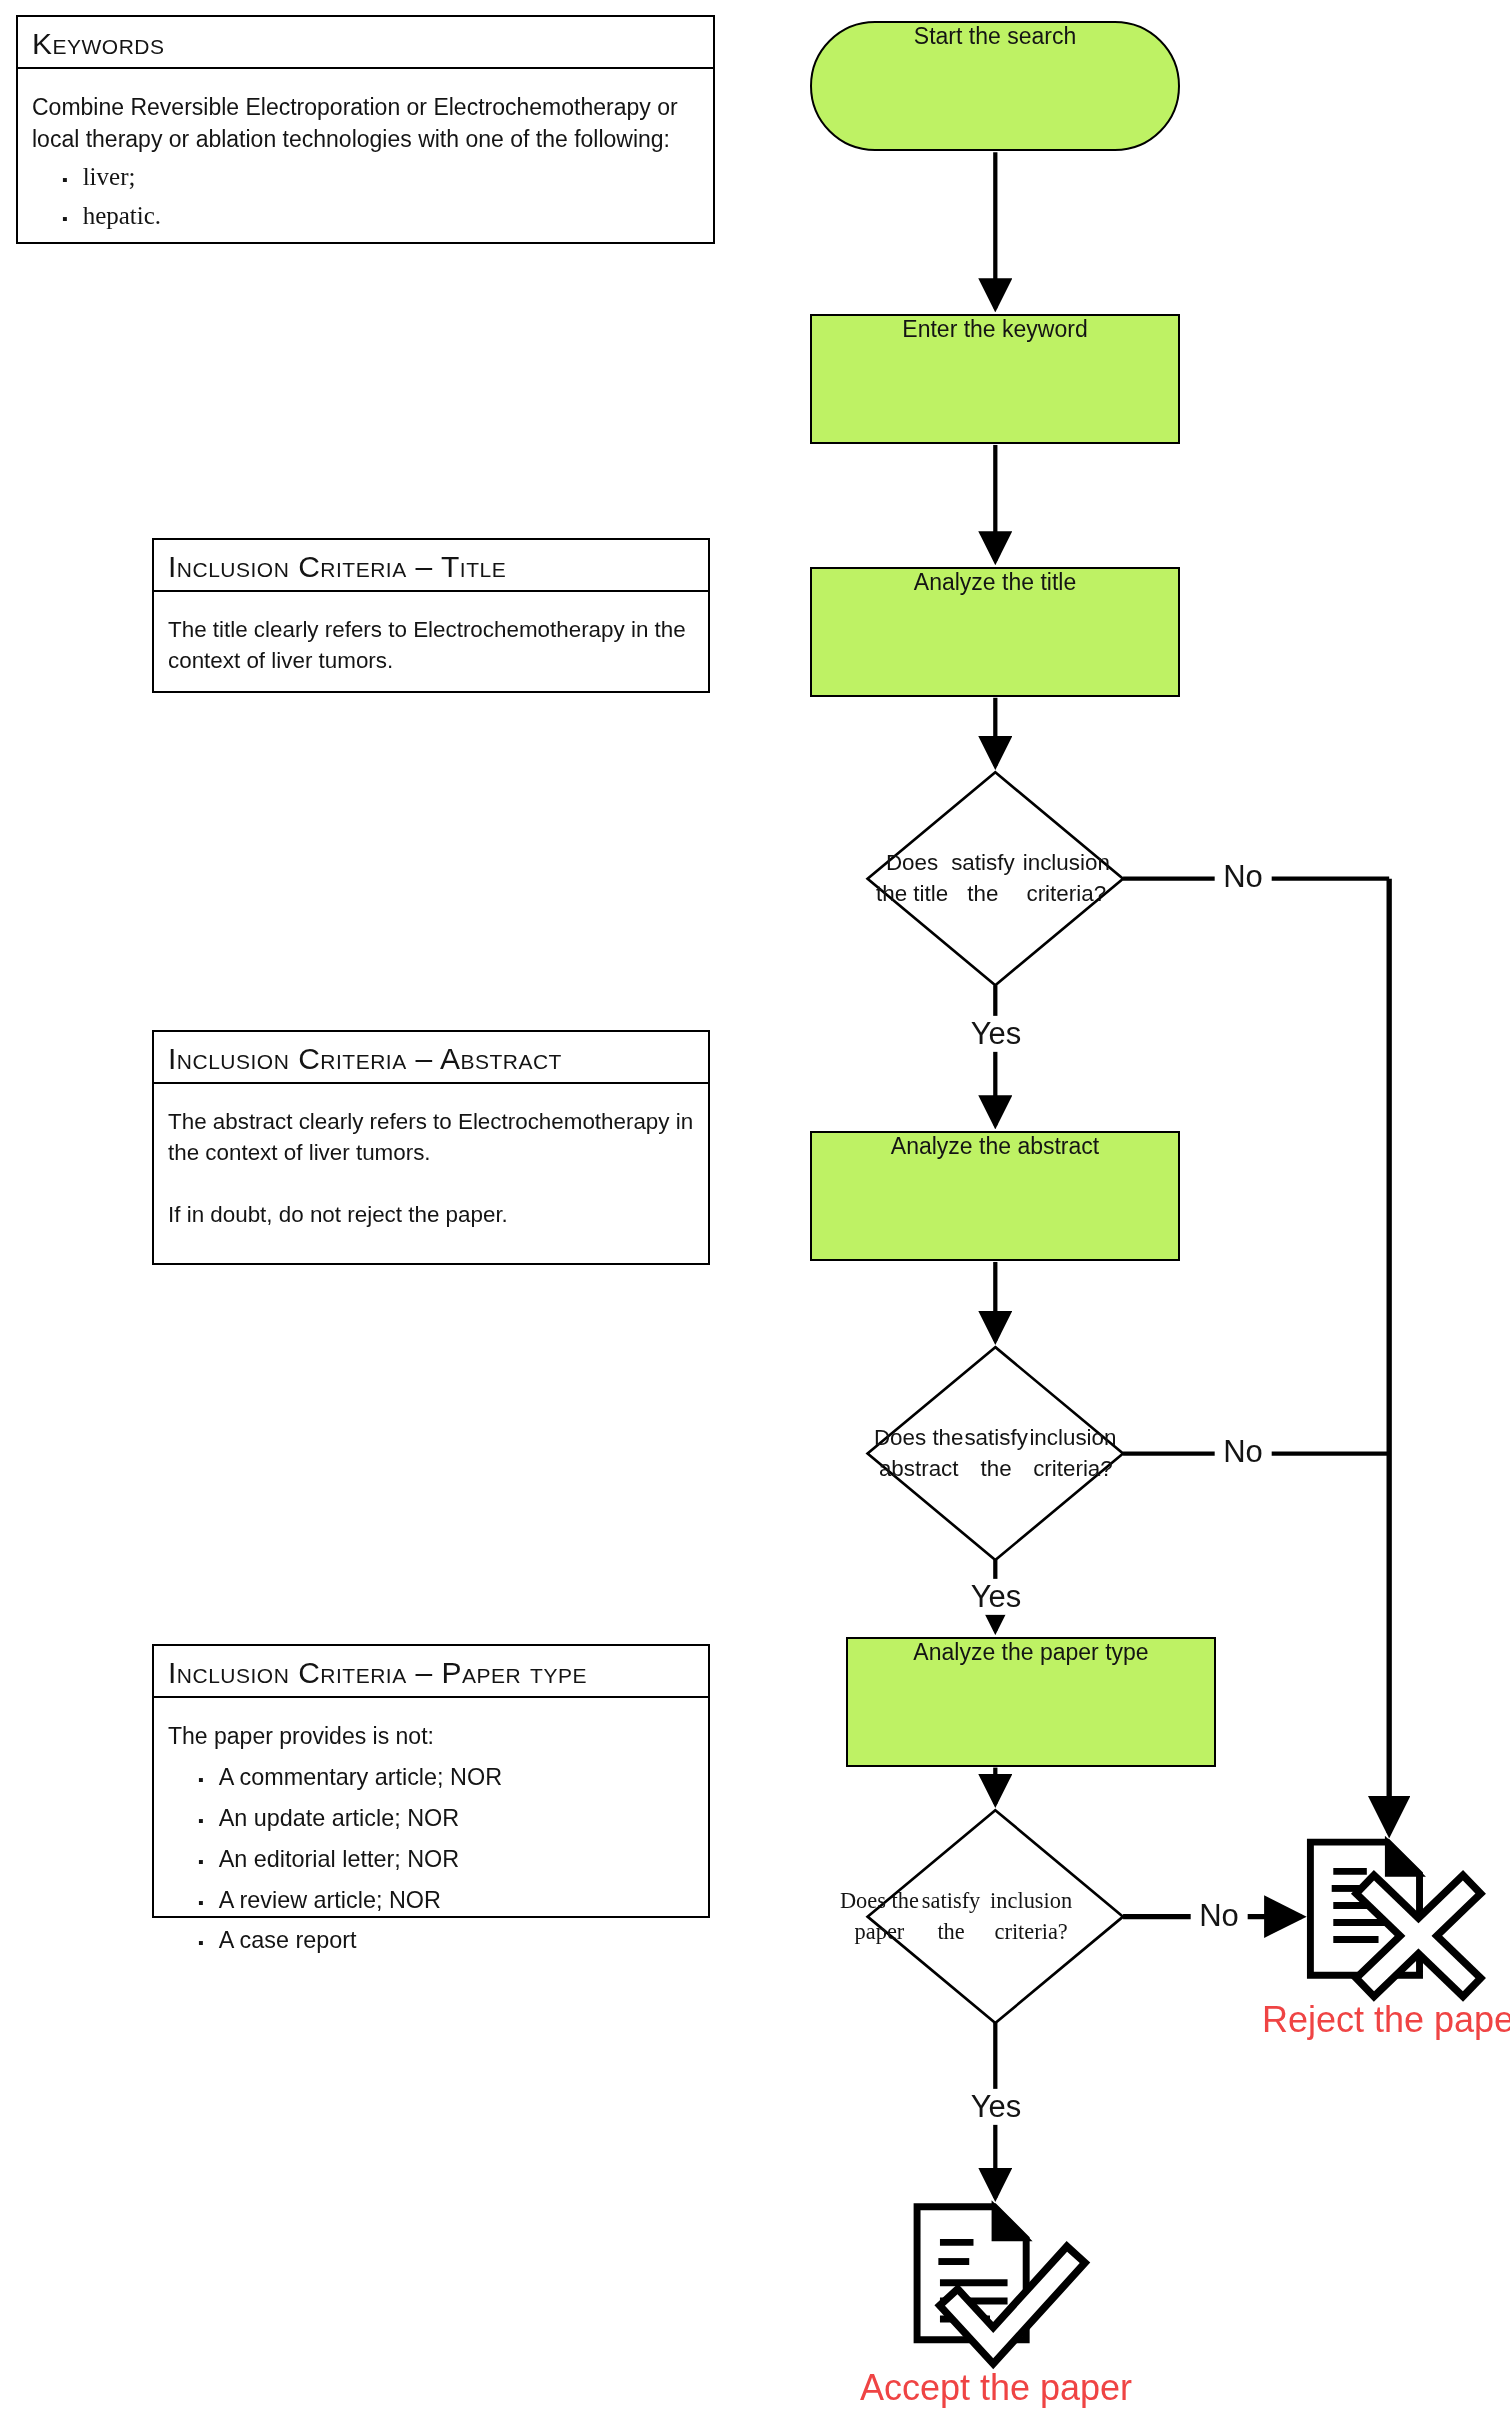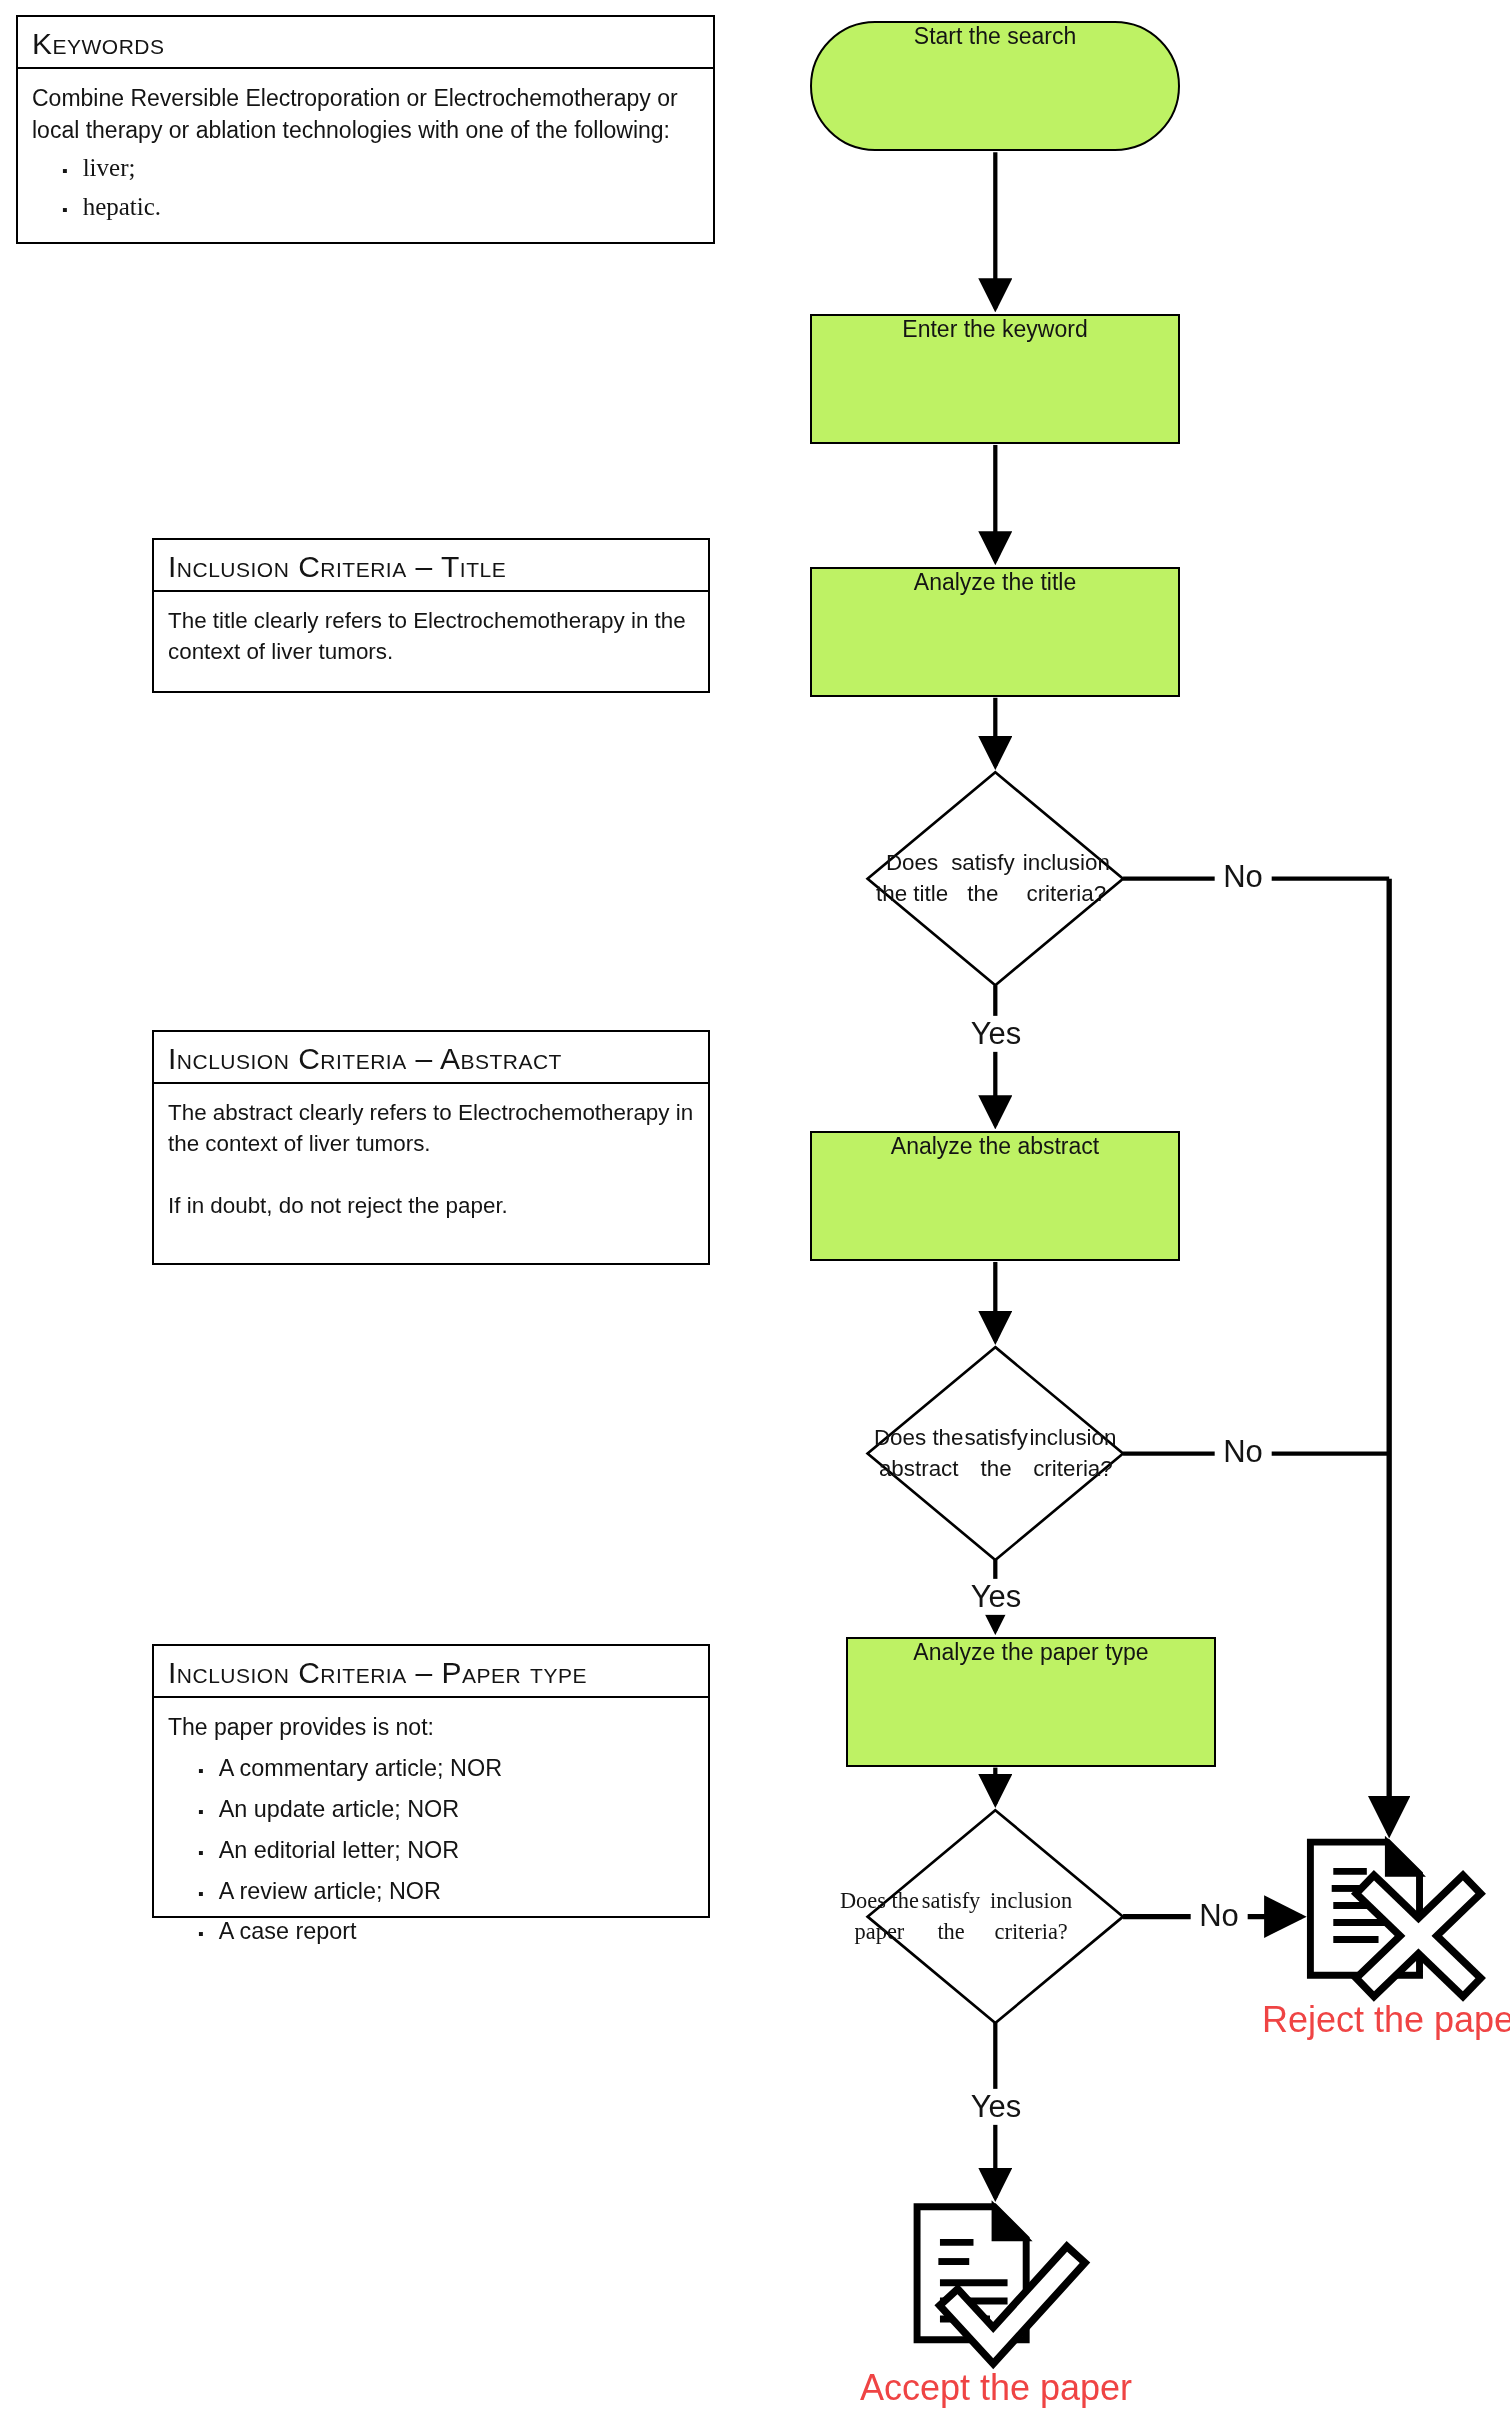--- a/index.html
+++ b/index.html
@@ -33,21 +33,21 @@
 
   
   .panel {
     position:absolute; box-sizing:border-box; background:#ffffff;
     border:2.7px solid #000; display:flex; flex-direction:column;
   }
   .panel-header {
     flex:0 0 auto; border-bottom:2.1px solid #000; padding:9.6px 14px 6.4px 14px;
     font-variant:small-caps; font-size:30px; letter-spacing:0.5px;
   }
-  .panel-body { flex:1 1 auto; padding:14px 14px; font-size:23px; line-height:1.38; }
+  .panel-body { flex:1 1 auto; padding:23px 14px; font-size:23px; line-height:1.38; }
   .panel-body.small { font-size:22.4px; }
   .bullet-row { display:flex; align-items:baseline; gap:15px; padding-left:30px; margin-top:4.3px; }
   .bullet-marker { font-size:16px; flex:0 0 auto; }
   .serif { font-family:"Liberation Serif", serif; font-size:25px; }
   .note-gap { margin-top:31px; }
   .pt-bullet { margin-top:8.5px; font-size:23.4px; }
 
   
   .outcome-label {
     position:absolute; transform:translateX(-50%); white-space:nowrap;

